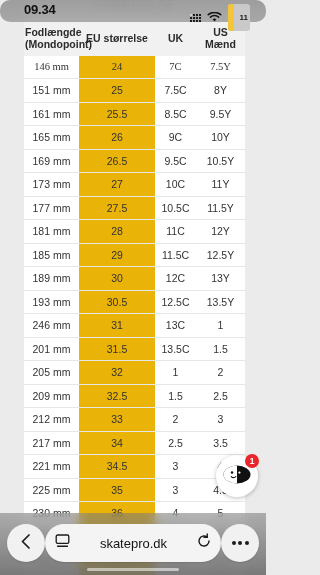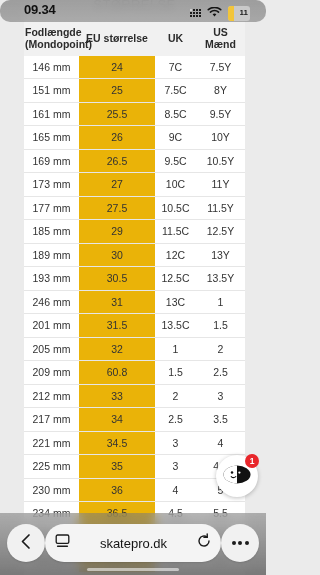--- a/index.html
+++ b/index.html
@@ -75,20 +75,21 @@
     color: #333333;
     text-align: center;
     height: 22.5px;
     padding: 0;
     border-top: 1px solid #e6e6e6;
     line-height: 22.5px;
     white-space: nowrap;
   }
   table.size-table tbody tr:first-child td {
     border-top: none;
+    font-family: Liberation Serif, serif;
   }
   .col-mondo { width: 55px; }
   .col-eu    { width: 76px; }
   .col-uk    { width: 41px; }
   .col-us    { width: 49px; }
   td.eu-cell, th.eu-head {
     background: #eab308;
   }
   th.eu-head { background: #e8efe2; }
 
@@ -124,21 +125,21 @@
     display: grid;
     grid-template-columns: repeat(4, 2px);
     grid-auto-rows: 2px;
     gap: 1px;
     align-items: end;
   }
   .sd { background: #1b1b1b; width: 2px; height: 2px; }
   .sd.dim { background: #cfcfcf; }
   .battery {
     width: 22px;
-    height: 15px;
+    height: 27px;
     border-radius: 3px;
     background: #c9c9c9;
     position: relative;
     display: flex;
     align-items: center;
     justify-content: flex-end;
     padding-right: 2px;
     box-sizing: border-box;
   }
   .battery .fill {
@@ -333,20 +334,26 @@
             <td>10C</td>
             <td>11Y</td>
           </tr>
           <tr>
             <td>177 mm</td>
             <td class="eu-cell">27.5</td>
             <td>10.5C</td>
             <td>11.5Y</td>
           </tr>
           <tr>
+            <td>181 mm</td>
+            <td class="eu-cell">28</td>
+            <td>11C</td>
+            <td>12Y</td>
+          </tr>
+          <tr>
             <td>185 mm</td>
             <td class="eu-cell">29</td>
             <td>11.5C</td>
             <td>12.5Y</td>
           </tr>
           <tr>
             <td>189 mm</td>
             <td class="eu-cell">30</td>
             <td>12C</td>
             <td>13Y</td>
@@ -370,21 +377,21 @@
             <td>1.5</td>
           </tr>
           <tr>
             <td>205 mm</td>
             <td class="eu-cell">32</td>
             <td>1</td>
             <td>2</td>
           </tr>
           <tr>
             <td>209 mm</td>
-            <td class="eu-cell">60.8</td>
+            <td class="eu-cell">32.5</td>
             <td>1.5</td>
             <td>2.5</td>
           </tr>
           <tr>
             <td>212 mm</td>
             <td class="eu-cell">33</td>
             <td>2</td>
             <td>3</td>
           </tr>
           <tr>

